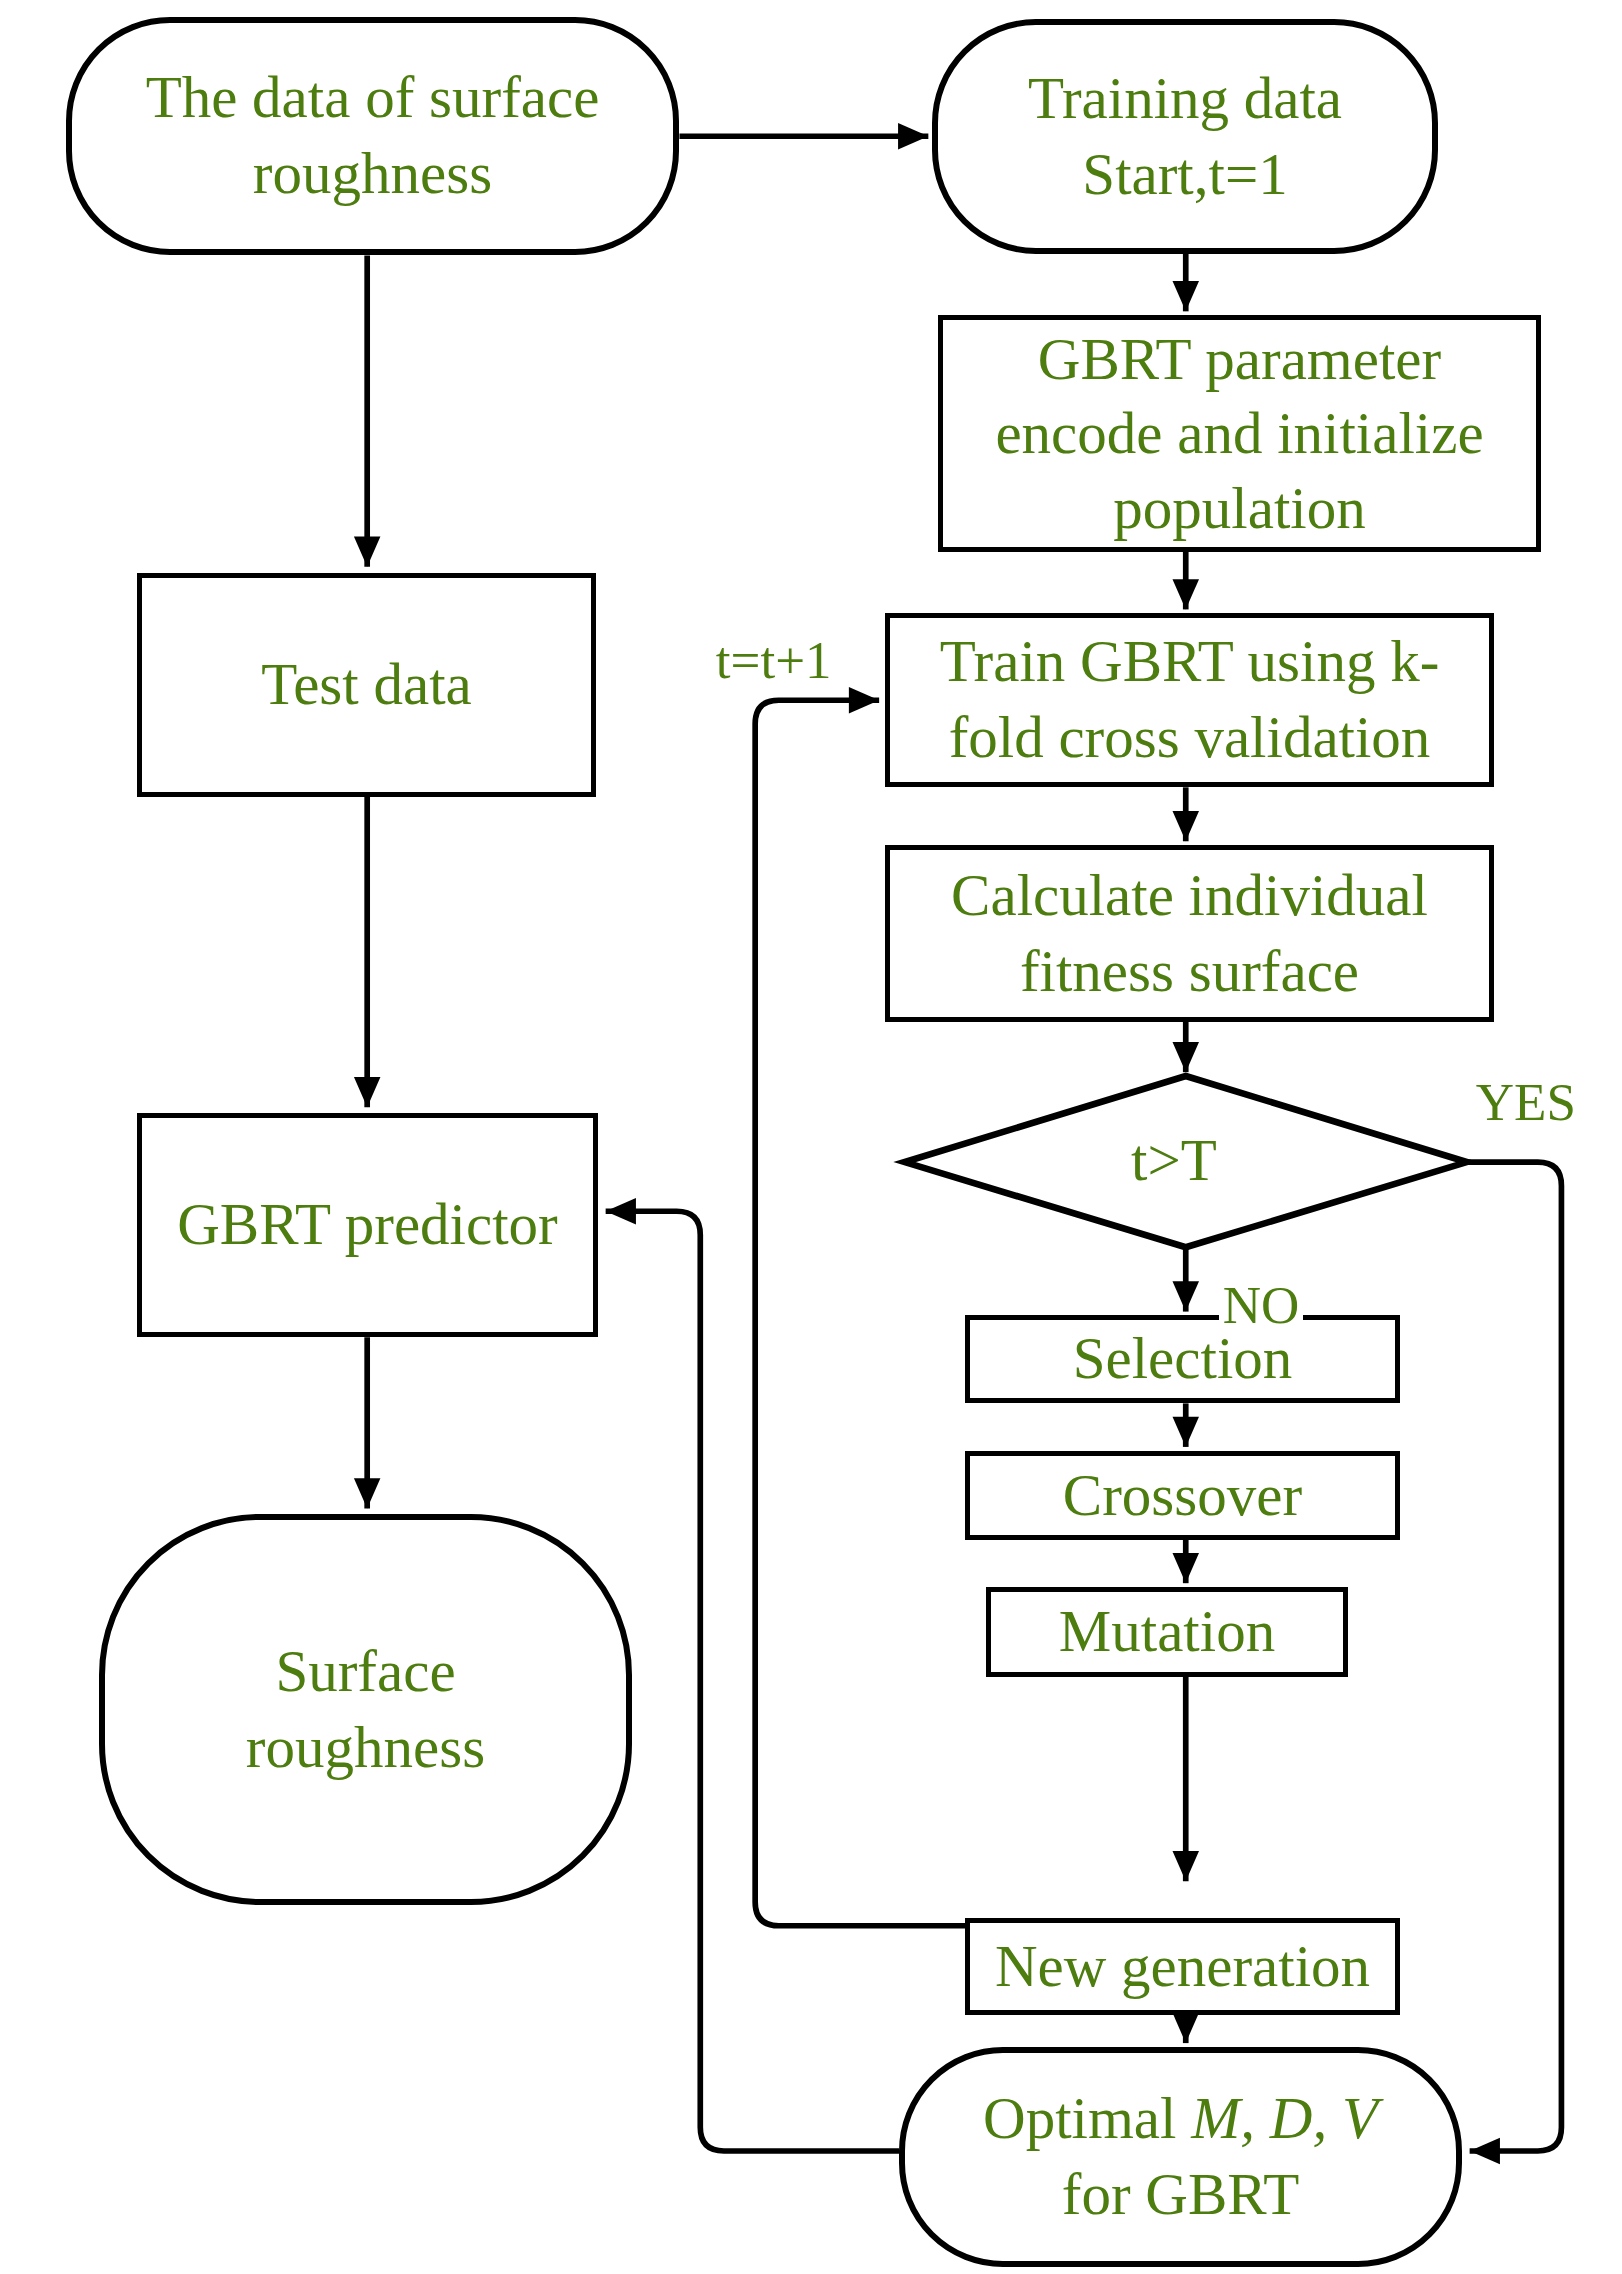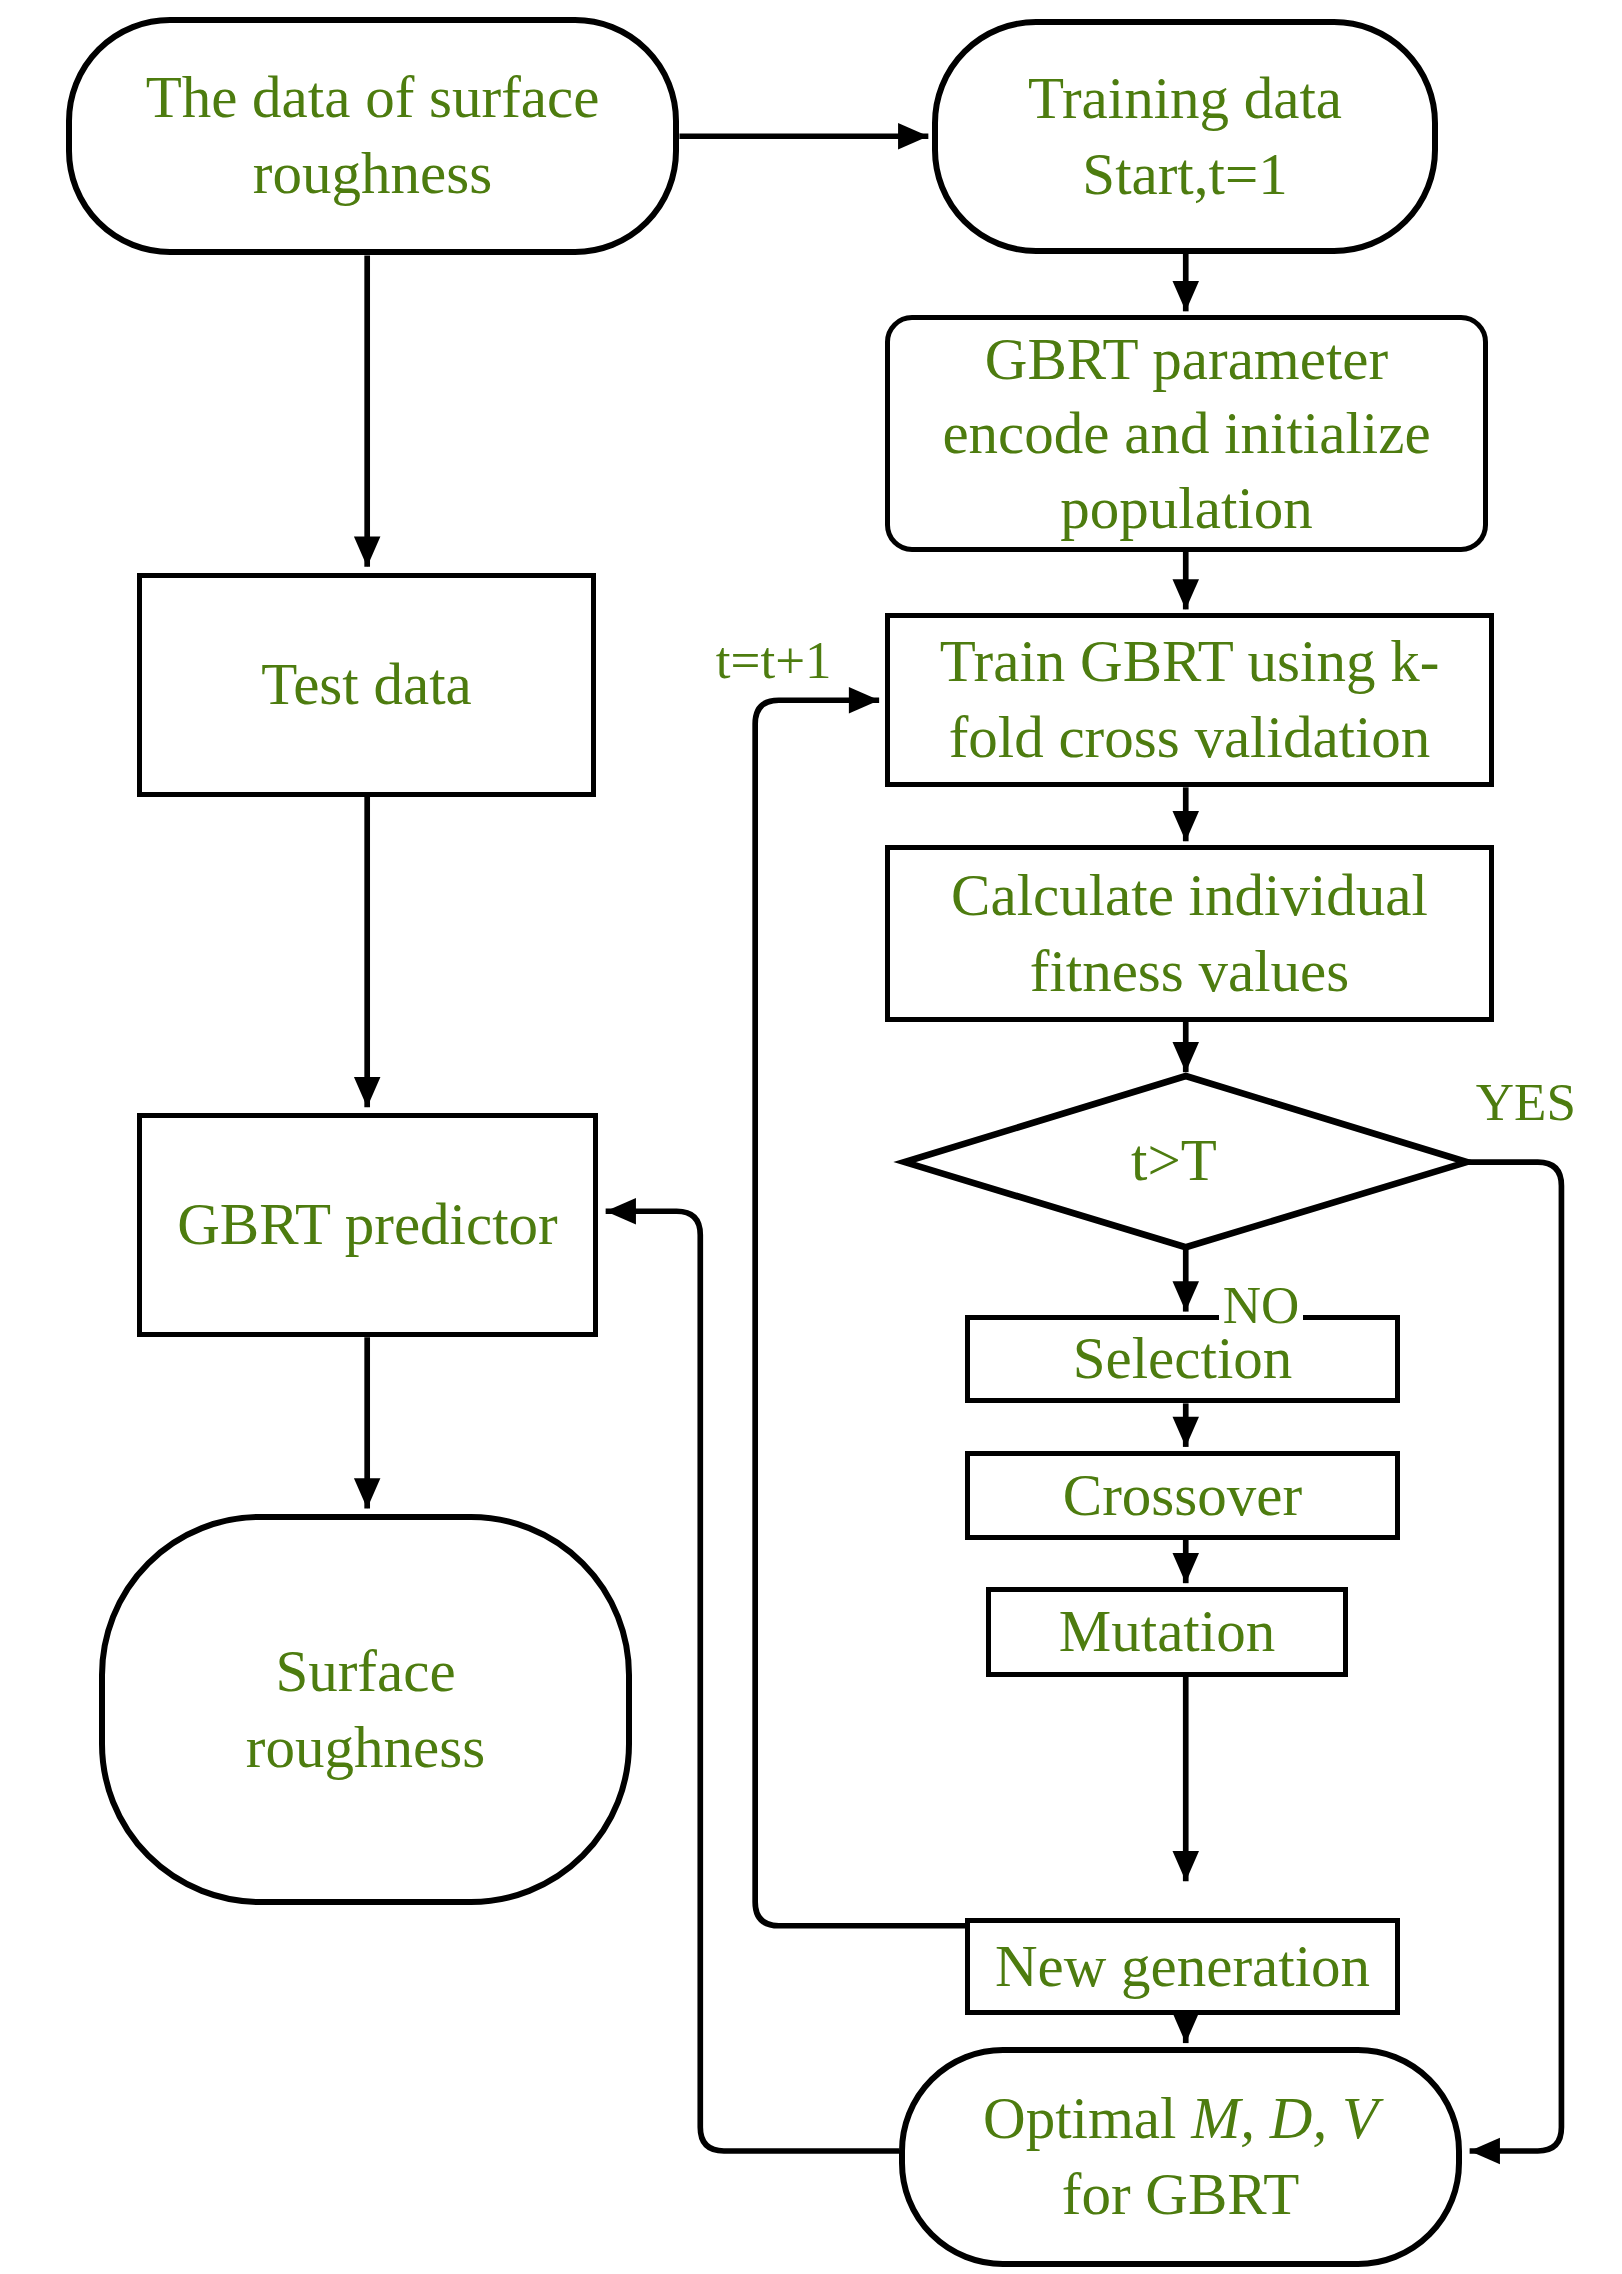--- a/index.html
+++ b/index.html
@@ -62,34 +62,34 @@
   <div class="node stadium" style="left:99px;top:1514px;width:533px;height:391px;border-radius:161px;">
     <div>Surface</div>
     <div>roughness</div>
   </div>
 
   <div class="node stadium" style="left:932px;top:19px;width:506px;height:235px;">
     <div>Training data</div>
     <div>Start,t=1</div>
   </div>
 
-  <div class="node" style="left:885px;top:315px;width:603px;height:237px;line-height:1.26;border-radius:27px;">
+  <div class="node" style="left:938px;top:315px;width:603px;height:237px;line-height:1.26;">
     <div>GBRT parameter</div>
     <div>encode and initialize</div>
     <div>population</div>
   </div>
 
   <div class="node" style="left:885px;top:613px;width:609px;height:174px;">
     <div>Train GBRT using k-</div>
     <div>fold cross validation</div>
   </div>
 
   <div class="node" style="left:885px;top:845px;width:609px;height:177px;">
     <div>Calculate individual</div>
-    <div>fitness values</div>
+    <div>fitness surface</div>
   </div>
 
   <div class="diamond-label" style="left:1131px;top:1126px;z-index:3;">t&gt;T</div>
 
   <div class="node" style="left:965px;top:1315px;width:435px;height:88px;">
     <div>Selection</div>
   </div>
 
   <div class="node" style="left:965px;top:1451px;width:435px;height:89px;">
     <div>Crossover</div>

